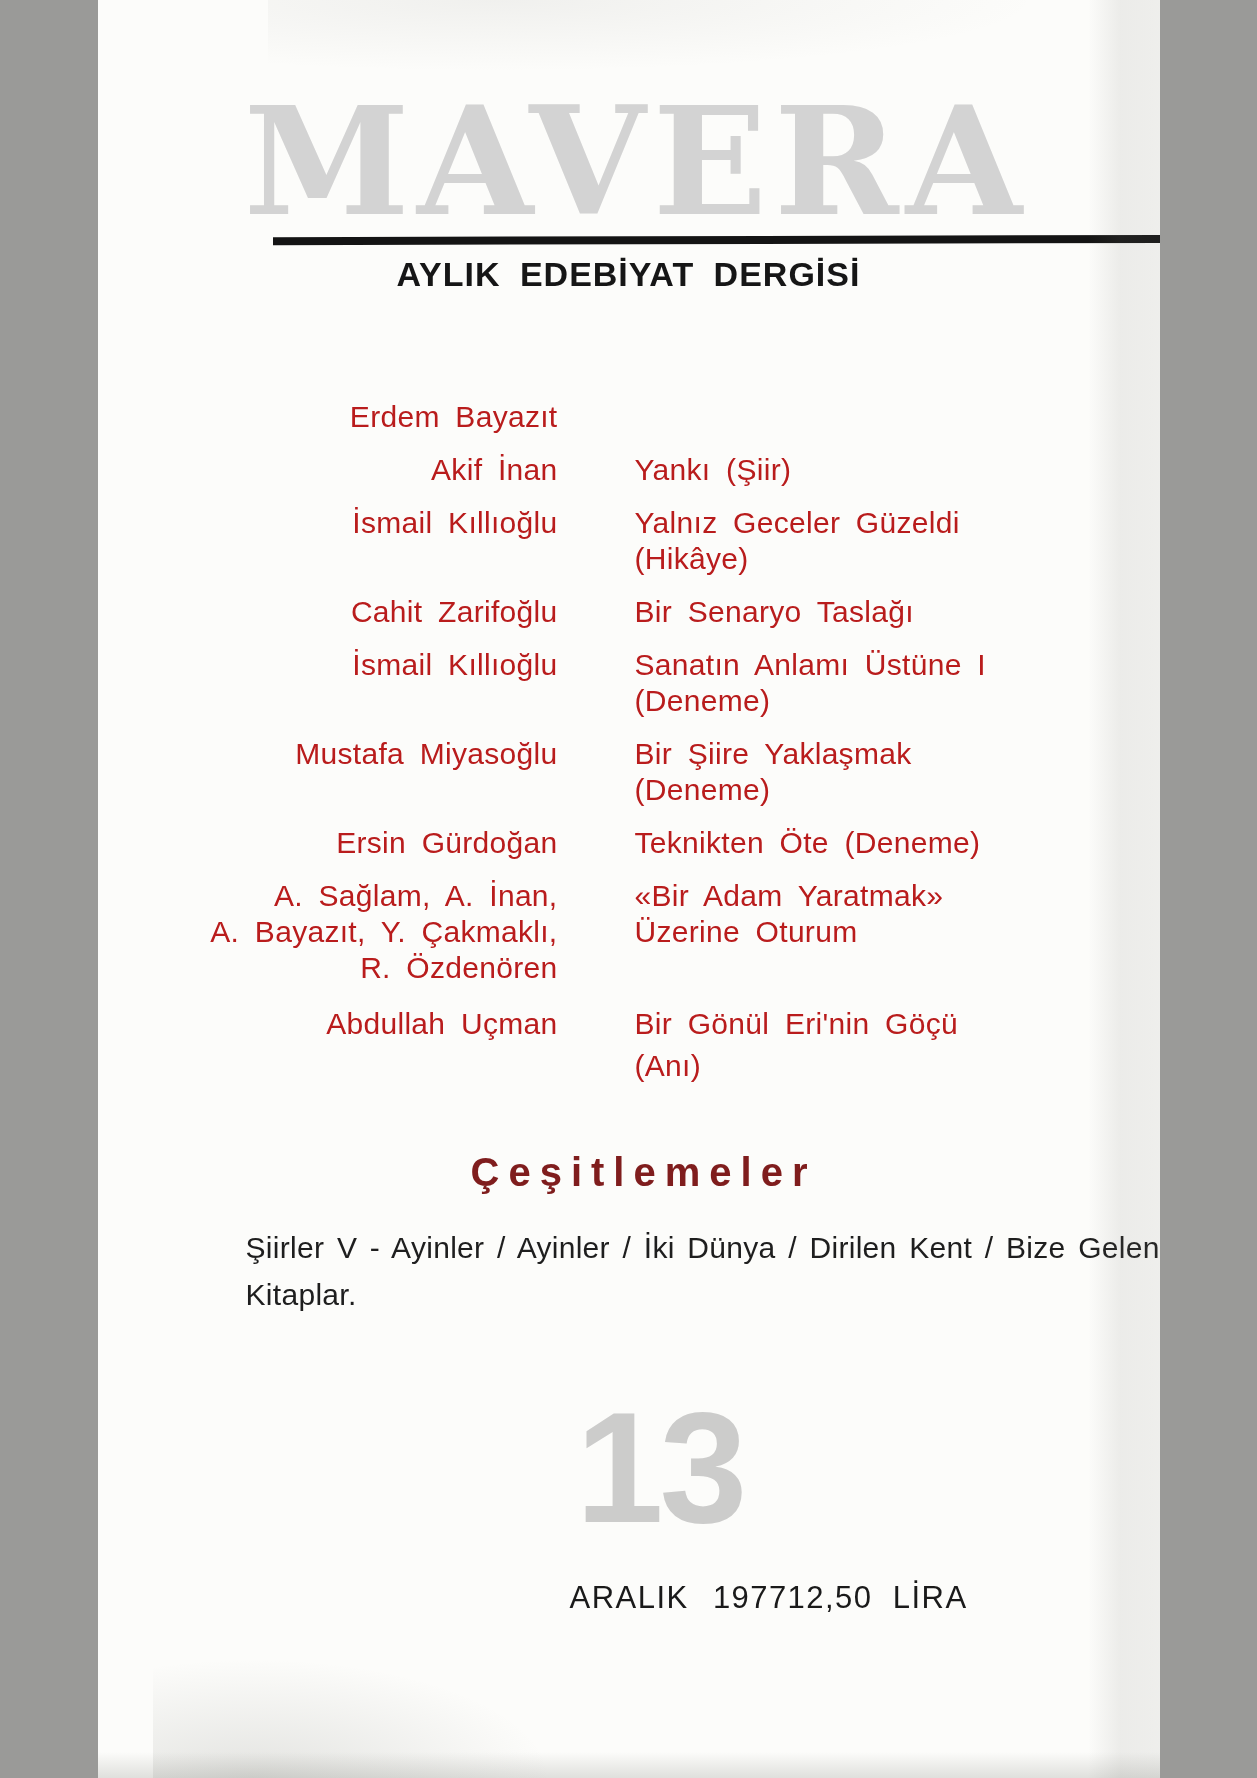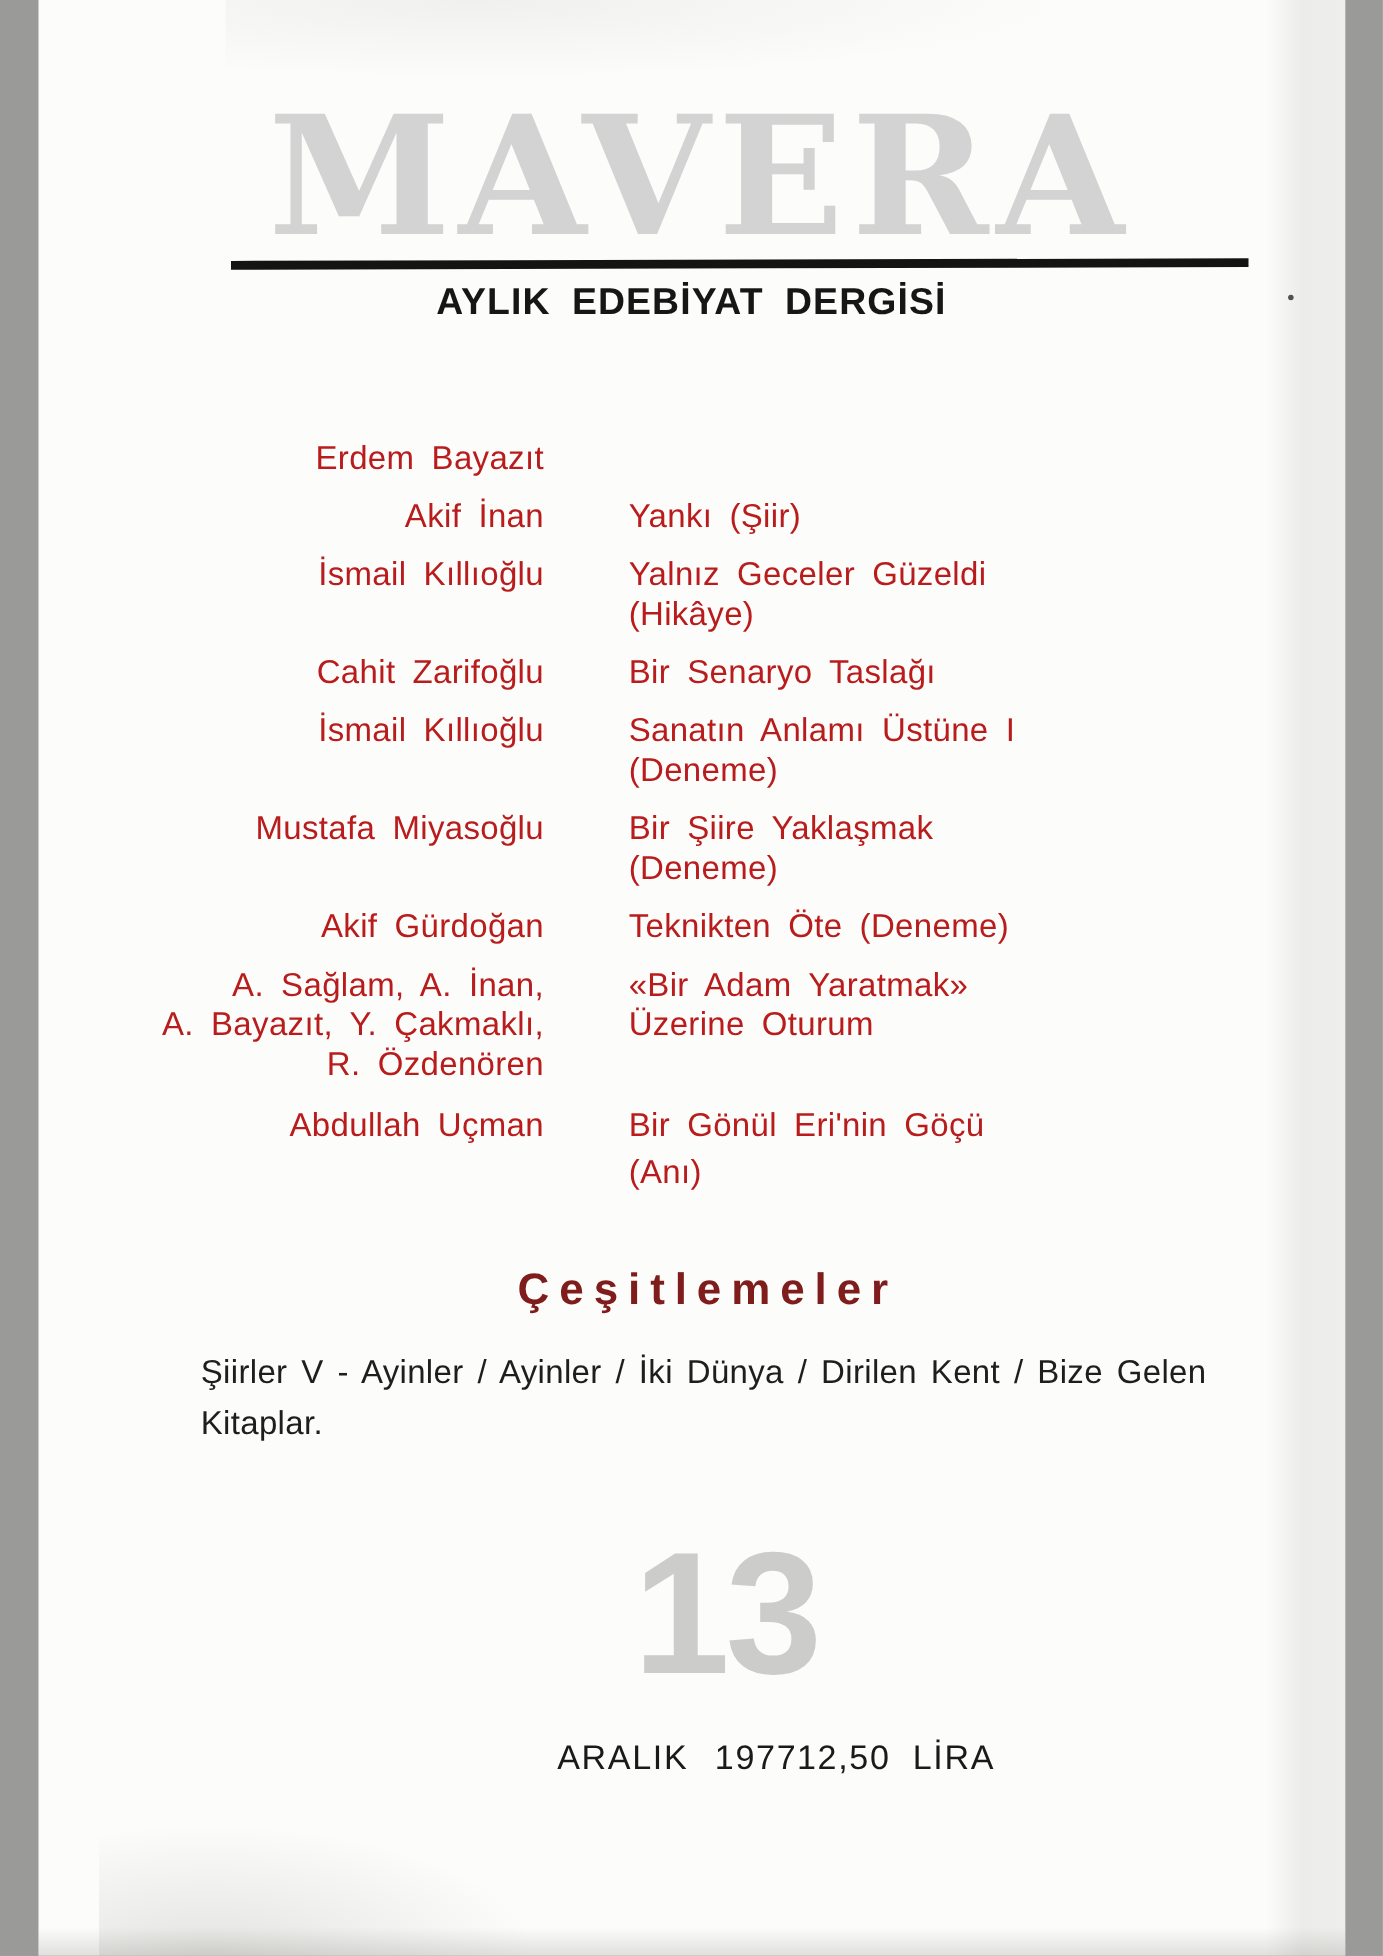--- a/index.html
+++ b/index.html
@@ -1,19 +1,19 @@
 <!DOCTYPE html>
 <html lang="tr"><head>
 <meta charset="utf-8">
 <title>MAVERA — Aylık Edebiyat Dergisi</title>
 <style>
   html,body { margin:0; padding:0; background:#9a9a98; }
   .page {
     position:relative;
-    width:1188px; height:1778px;
+    width:1062px; height:1778px;
     margin:0 auto;
     background:#fcfcfa;
     overflow:hidden;
     font-family:"Liberation Sans", sans-serif;
     color:#1c1c1c;
   }
 
   
   .masthead {
     position:absolute; top:86px; left:0; width:100%;
@@ -173,21 +173,21 @@
 (Deneme)</div>
     </div>
 
     <div class="toc-row">
       <div class="toc-author">Mustafa Miyasoğlu</div>
       <div class="toc-work">Bir Şiire Yaklaşmak
 (Deneme)</div>
     </div>
 
     <div class="toc-row">
-      <div class="toc-author">Akif Gürdoğan</div>
+      <div class="toc-author">Ersin Gürdoğan</div>
       <div class="toc-work">Teknikten Öte (Deneme)</div>
     </div>
 
     <div class="toc-row">
       <div class="toc-author">A. Sağlam, A. İnan,
 A. Bayazıt, Y. Çakmaklı,
 R. Özdenören</div>
       <div class="toc-work">«Bir Adam Yaratmak»
 Üzerine Oturum</div>
     </div>

